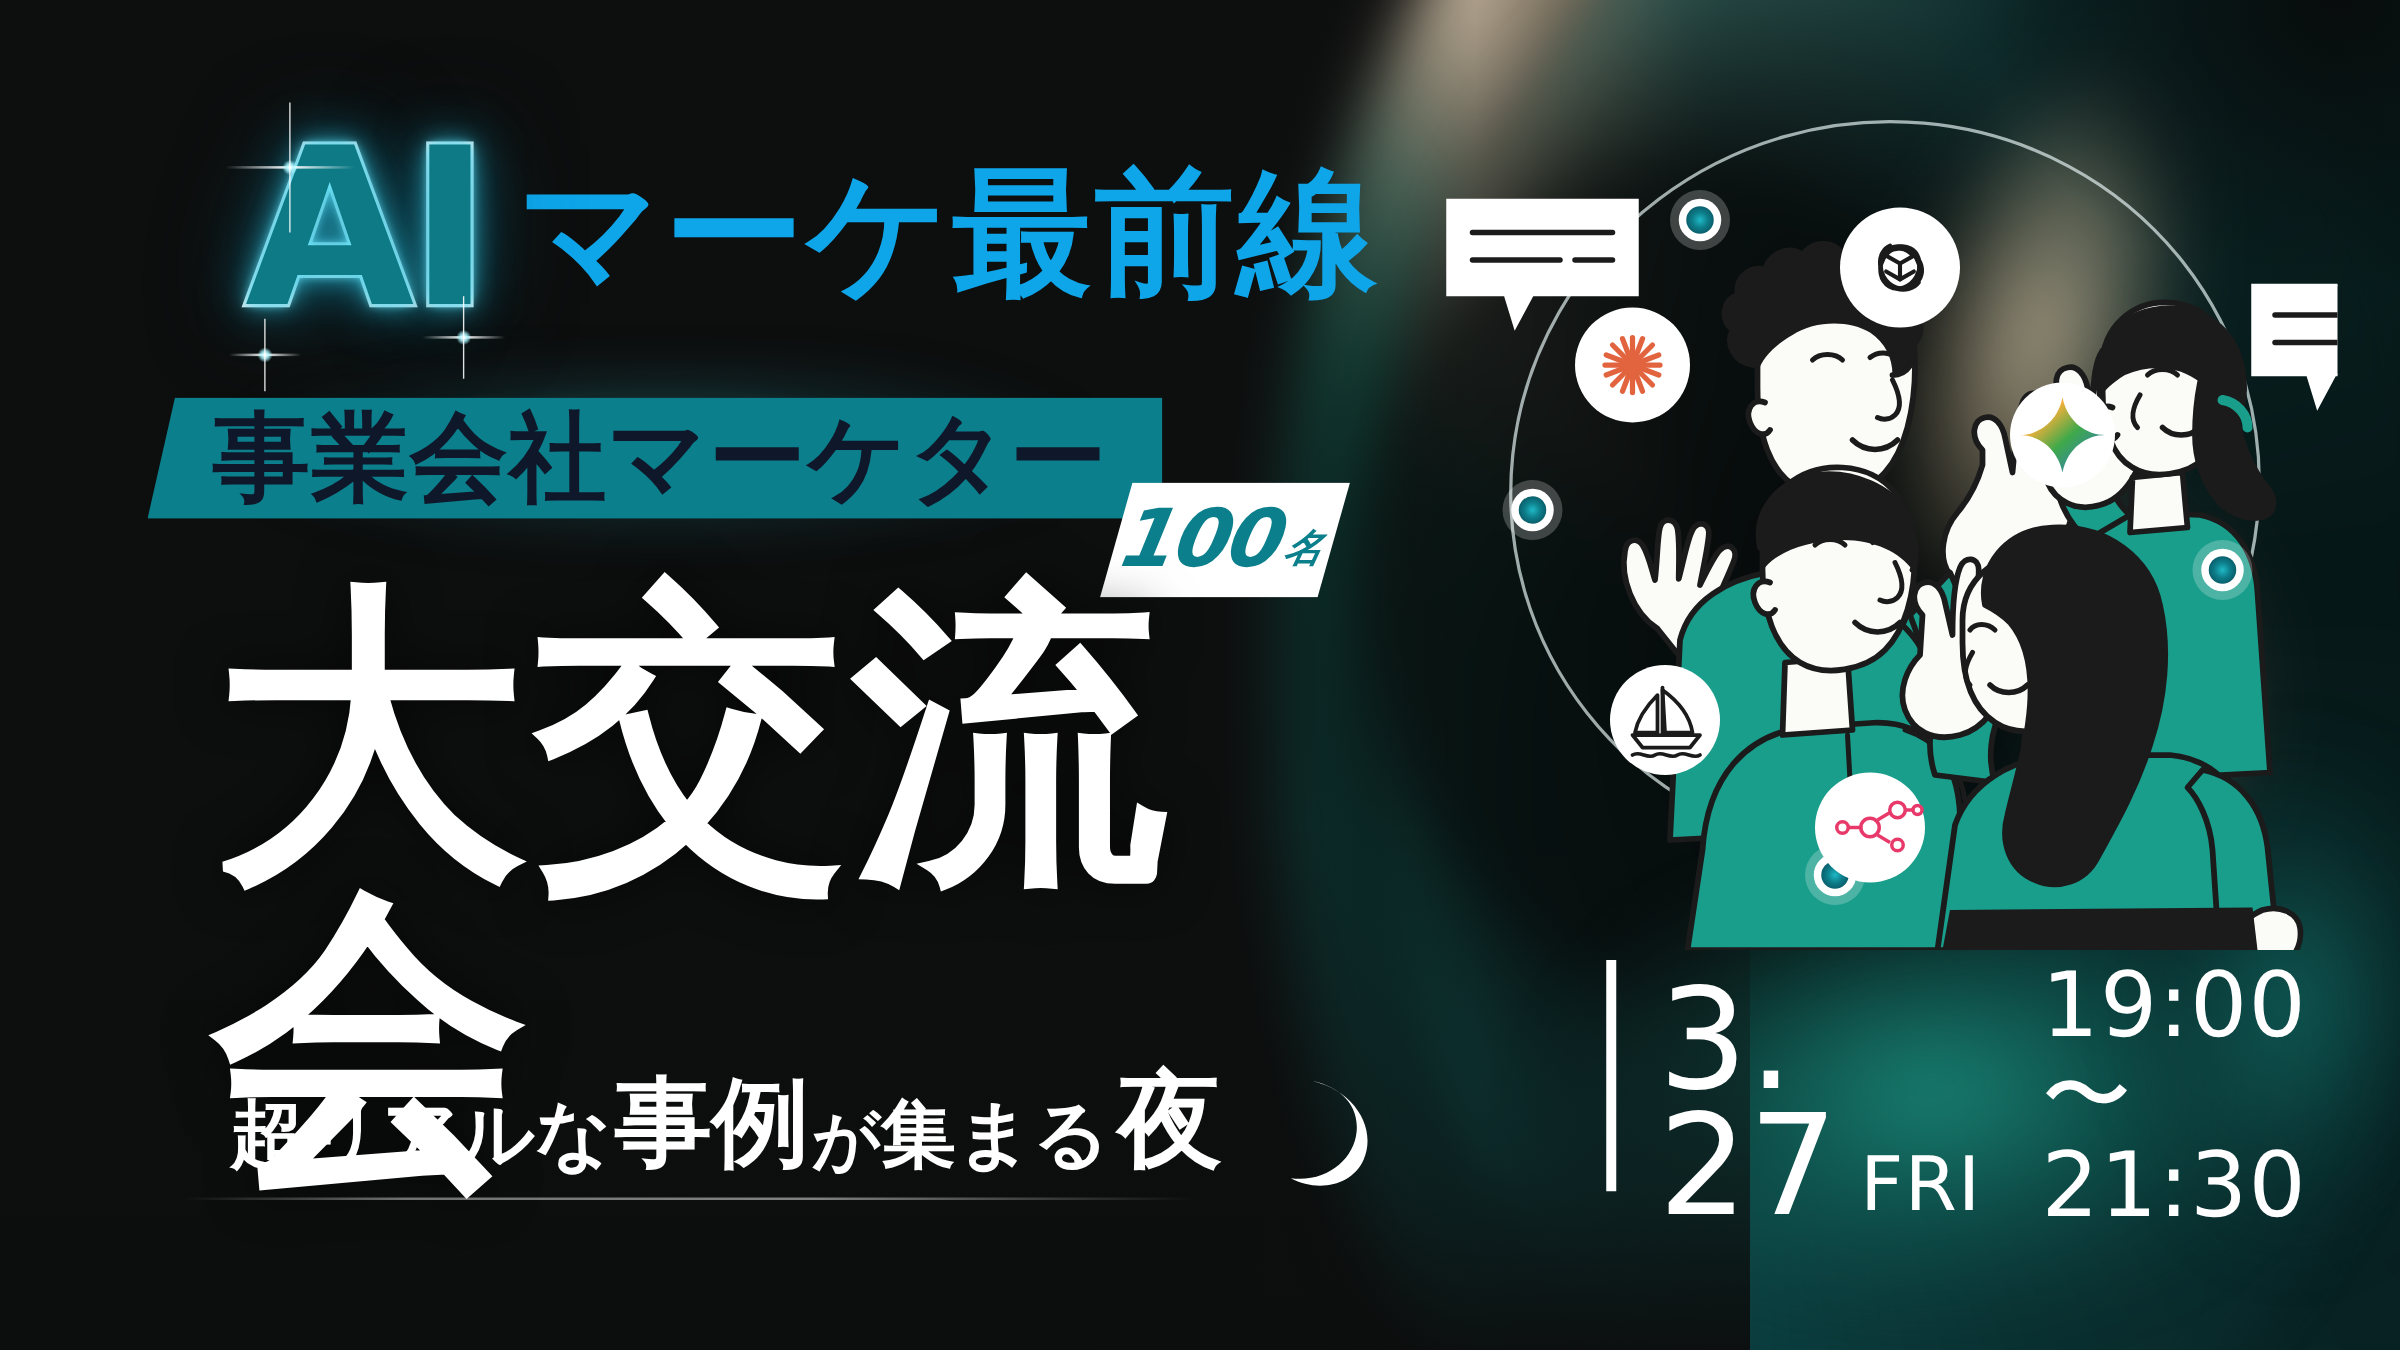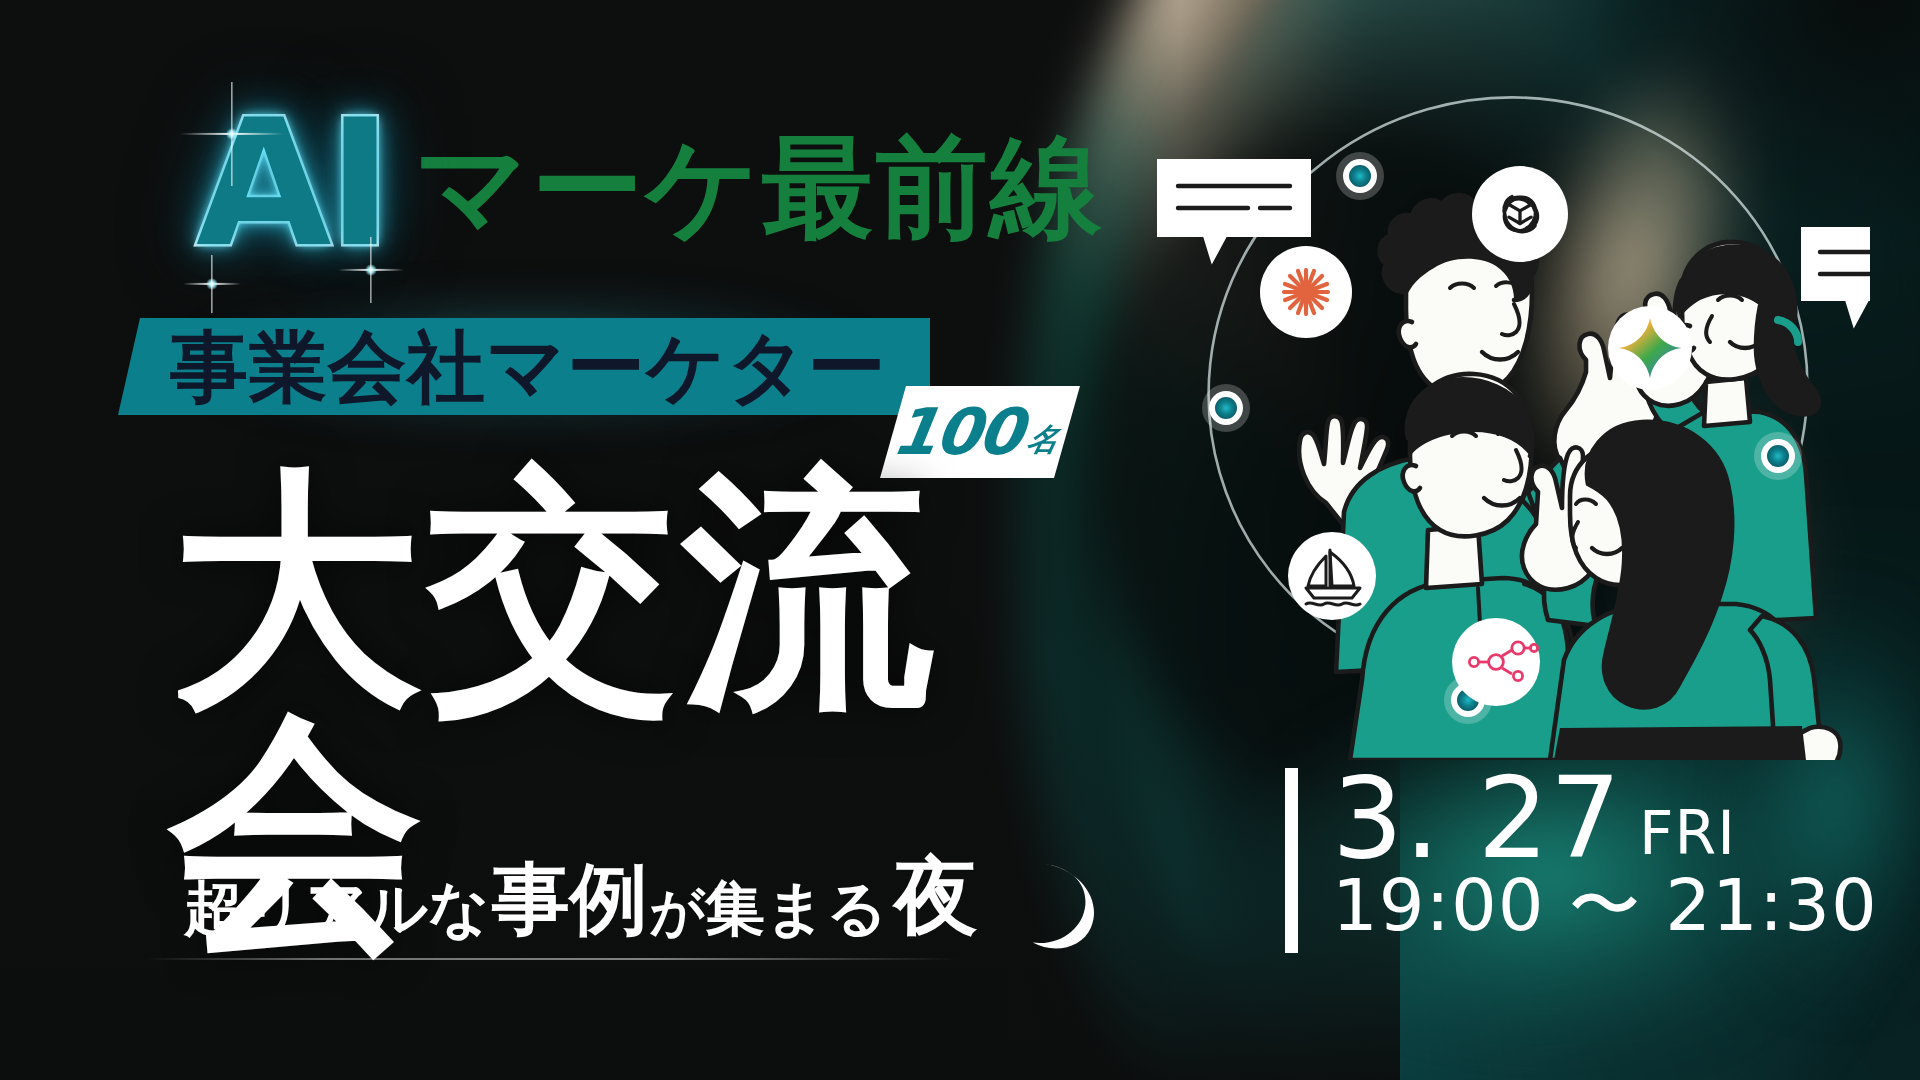--- a/index.html
+++ b/index.html
@@ -130,21 +130,21 @@
     width:12px; height:12px; border-radius:50%;
     background:radial-gradient(circle, #ffffff 0%, rgba(170,245,255,0.85) 35%, rgba(60,190,230,0) 72%);
   }
   .sp1 { --w:104px; left:36px;  top:22px;  width:0; height:0; }
   .sp2 { --w:58px;  left:16px;  top:172px; width:0; height:0; }
   .sp3 { --w:66px;  left:175px; top:158px; width:0; height:0; }
 
   .headline-jp {
     font-family:Liberation Serif, serif;
     font-size:112px; font-weight:700; line-height:1;
-    color:#15803d;
+    color:#0ea5e9;
     letter-spacing:2px;
     padding-bottom:14px;
   }
 
   
   .band-wrap { position:absolute; left:118px; top:318px; }
   .band-glow {
     position:absolute; left:18px; top:-18px;
     width:820px; height:130px;
     background:radial-gradient(55% 70% at 48% 46%, rgba(60,205,215,0.38) 0%, rgba(30,150,170,0.16) 48%, rgba(20,110,130,0) 78%);
@@ -215,21 +215,21 @@
     width:812px; height:2px;
     background:linear-gradient(90deg, rgba(255,255,255,0) 0%, rgba(255,255,255,0.42) 22%, rgba(255,255,255,0.48) 62%, rgba(255,255,255,0) 100%);
   }
 
   
   .illus { position:absolute; left:1130px; top:60px; width:740px; height:700px; }
 
   
   .date-block { position:absolute; left:1285px; top:768px; display:flex; }
   .date-bar { width:13px; height:185px; background:#ffffff; margin-right:34px; }
-  .date-texts { display:flex; flex-direction:column; }
+  .date-texts { display:flex; flex-direction:row;gap:48px; }
   .date-main {
     display:flex; align-items:flex-end;
     font-family:"DejaVu Sans", sans-serif; color:#ffffff;
   }
   .date-num { font-size:112px; line-height:0.90; font-weight:400; letter-spacing:1px; }
   .date-dow { font-size:60px; line-height:1; font-weight:400; padding-left:17px; padding-bottom:6px; letter-spacing:1px; }
   .date-time {
     font-family:"DejaVu Sans", sans-serif; color:#ffffff;
     font-size:72px; line-height:1; font-weight:400; letter-spacing:1px;
   }

